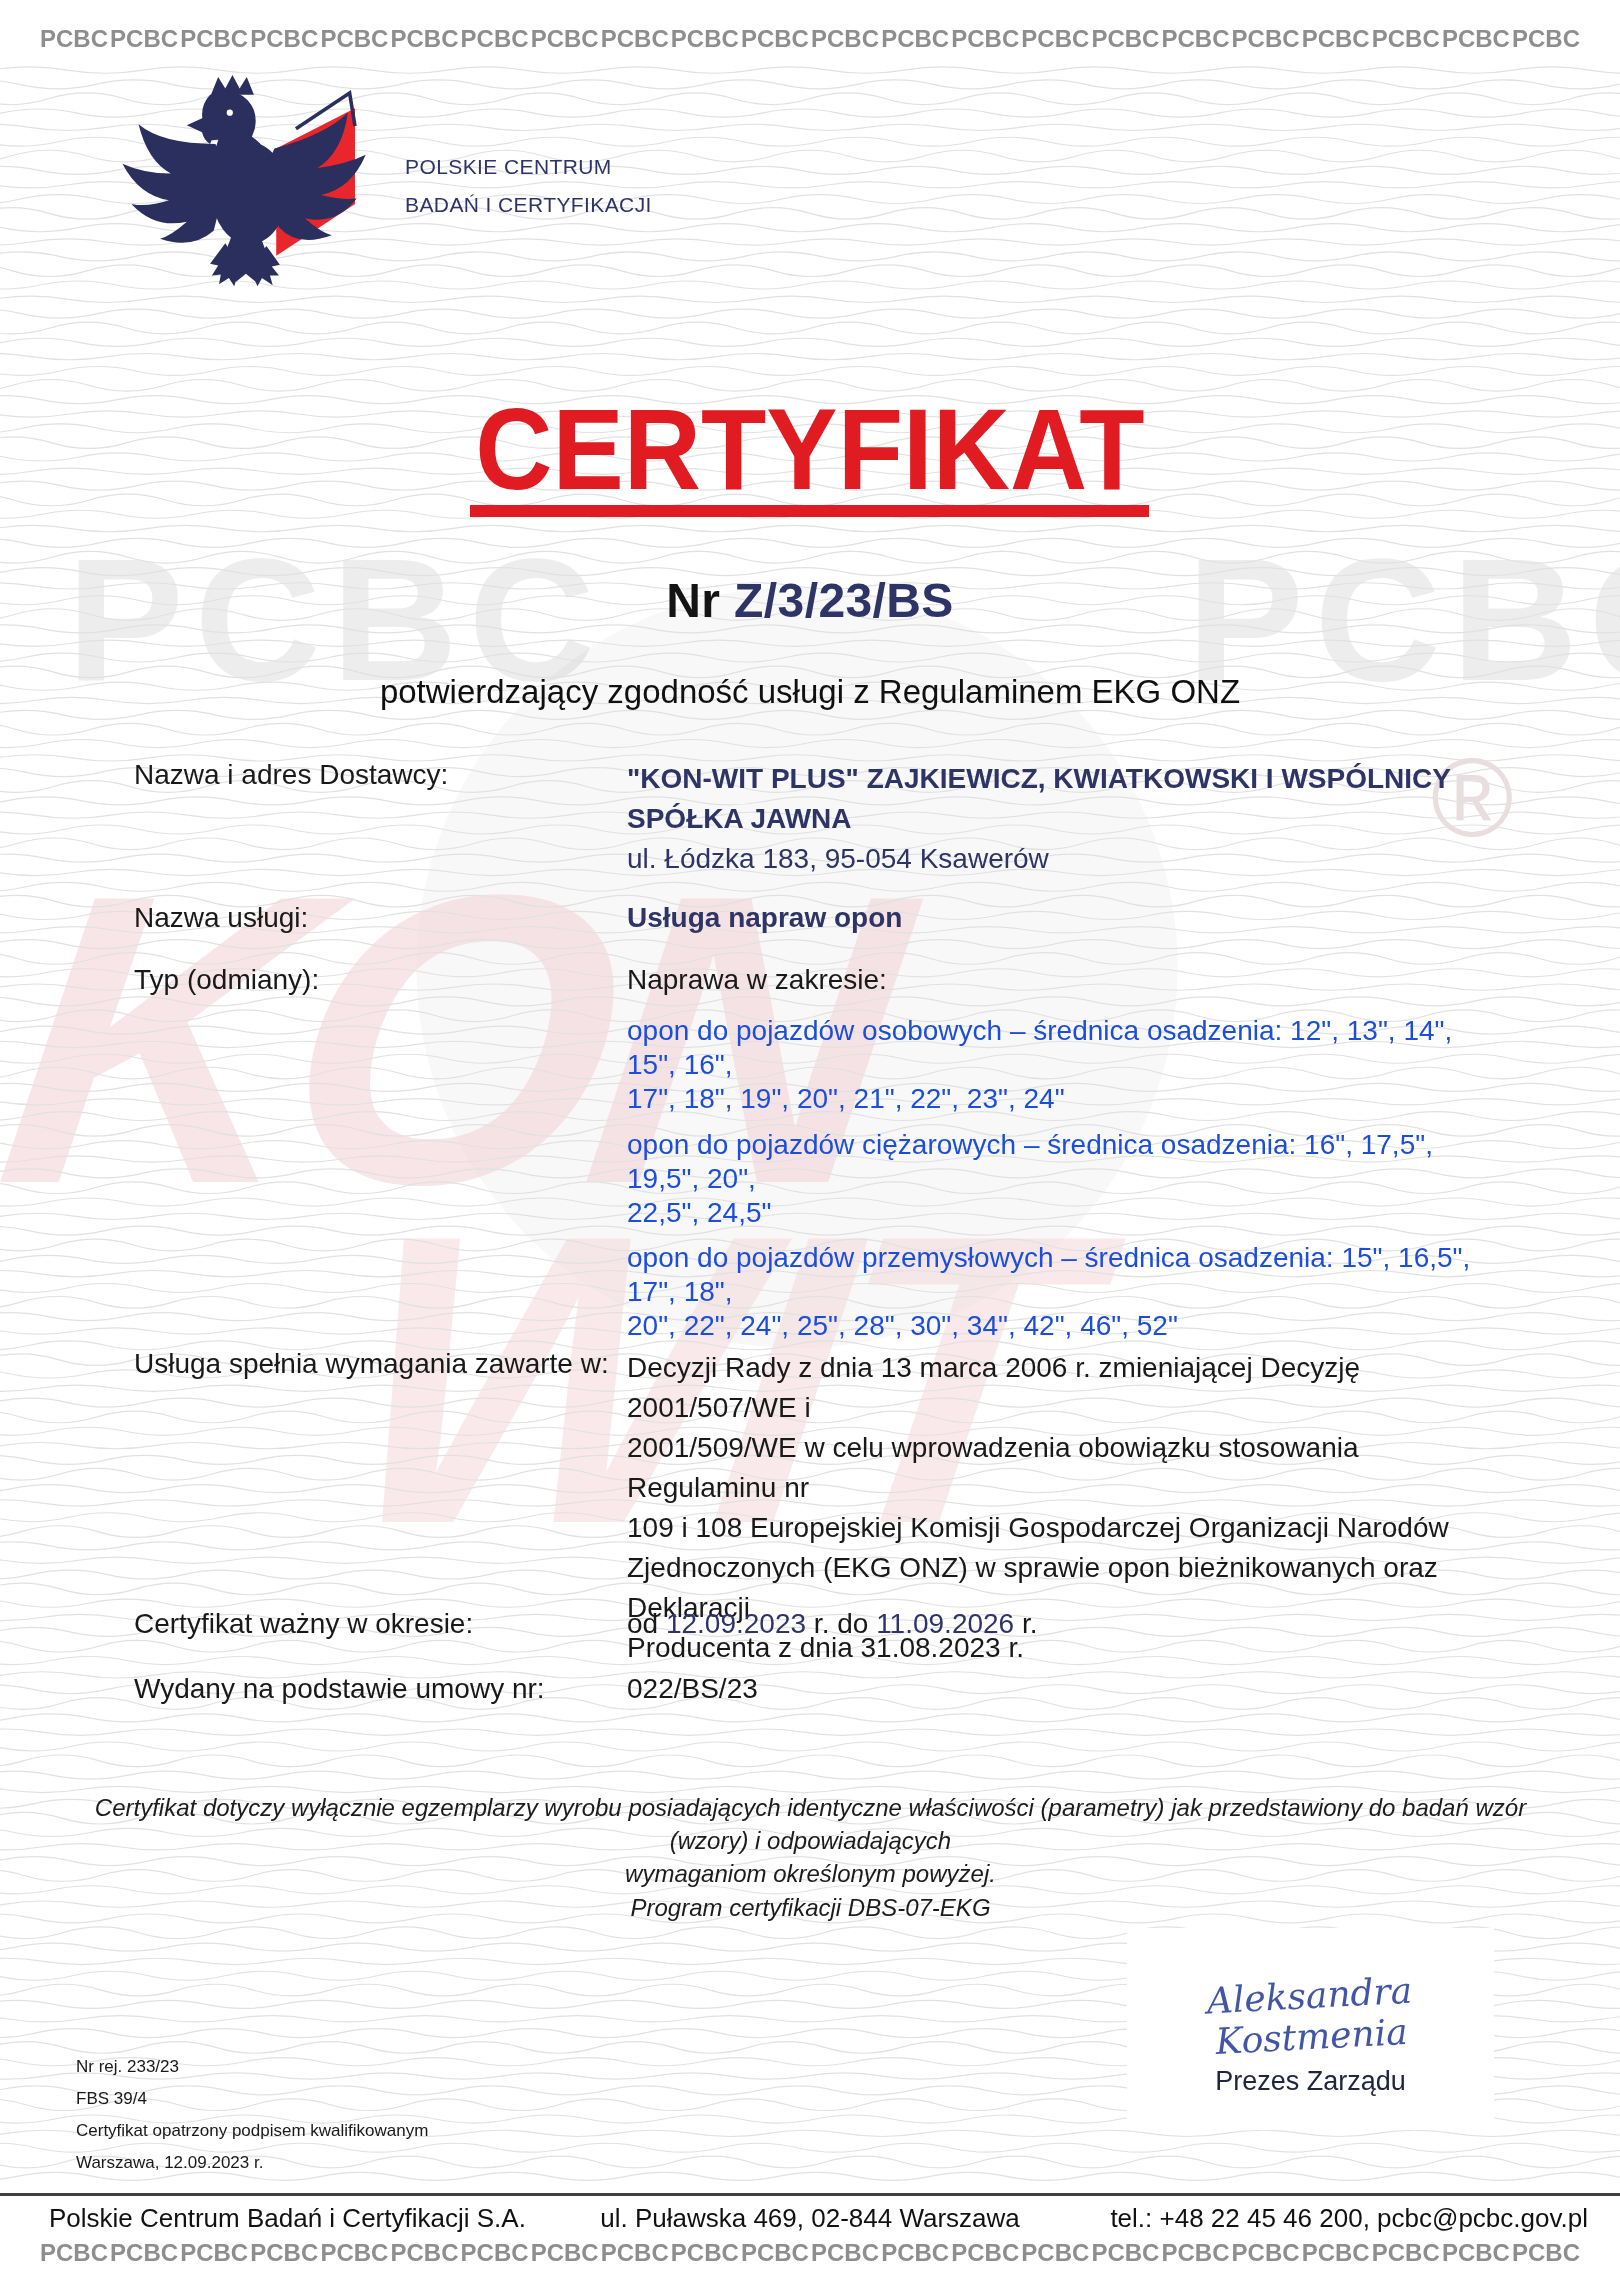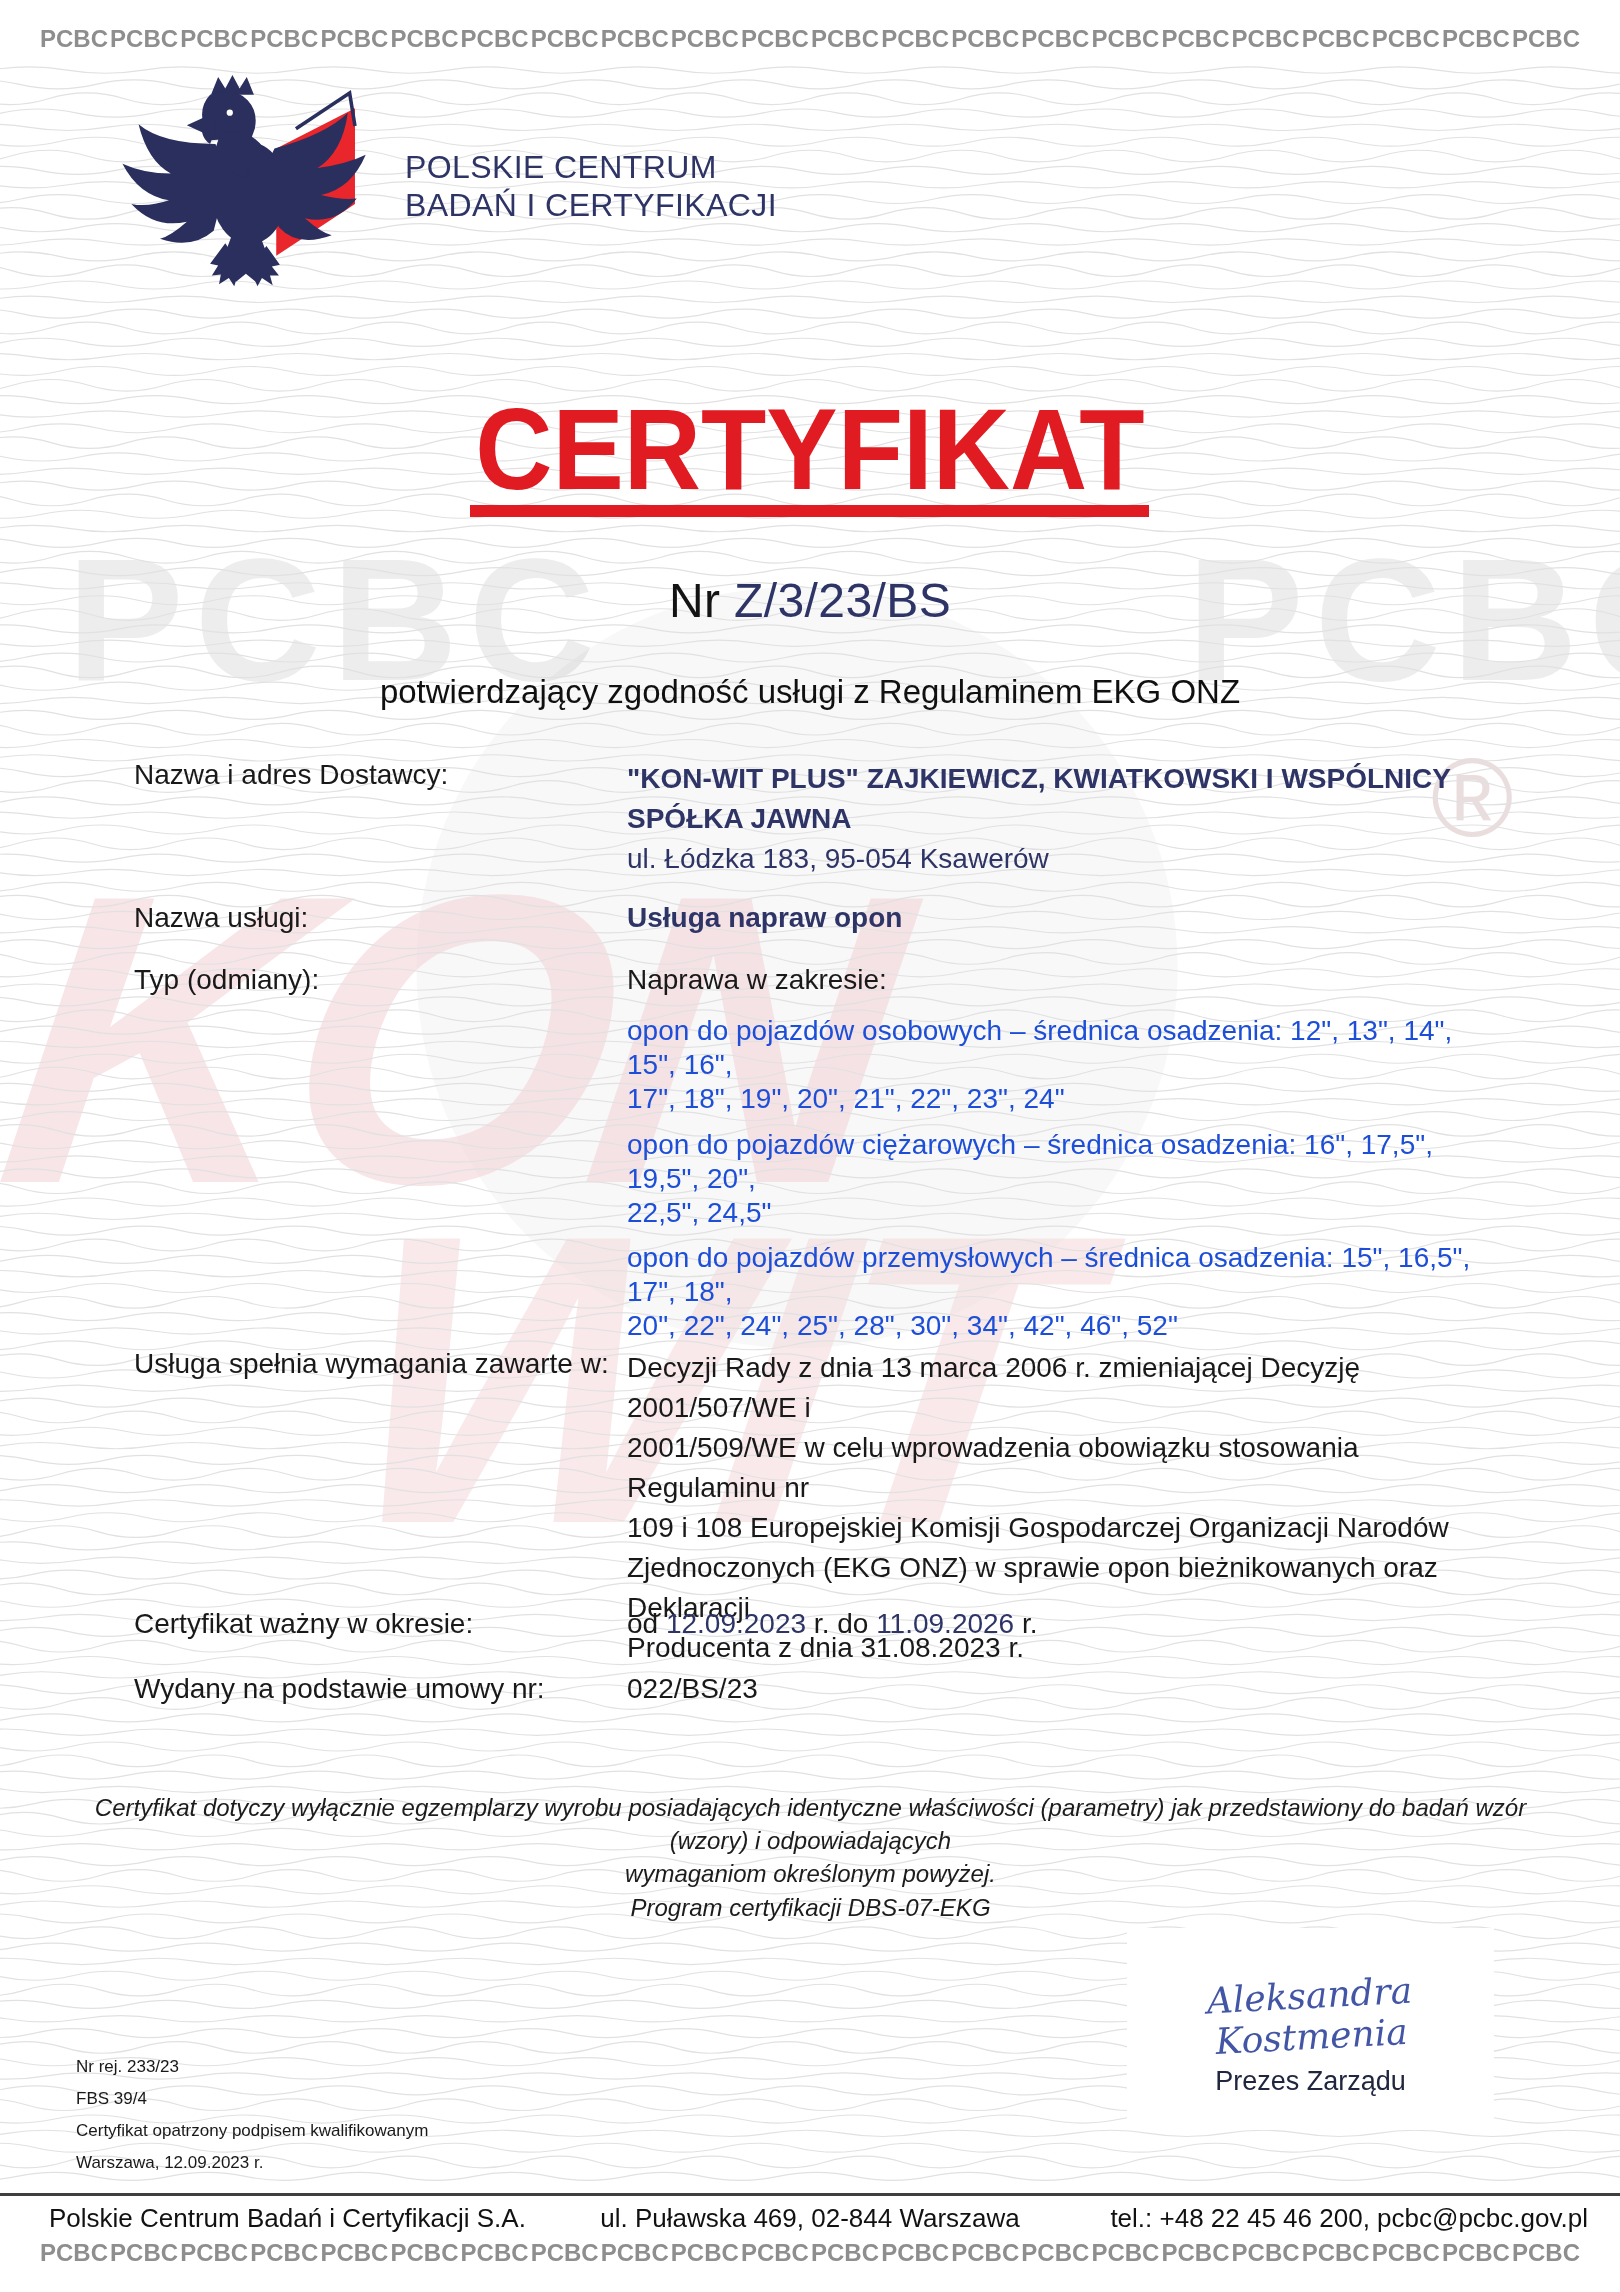--- a/index.html
+++ b/index.html
@@ -36,37 +36,37 @@
     justify-content:space-between;
     font-size:24px;font-weight:700;color:#8e8e8e;
   }
   .band-top{top:25px;}
   .band-bottom{top:2239px;}
 
   
   .logo{position:absolute;left:106px;top:59px;}
   .org-name{
     position:absolute;left:405px;top:148px;
-    font-size:32px;line-height:38px;letter-spacing:0.4px;
+    font-size:21px;line-height:38px;letter-spacing:0.4px;
     color:var(--navy);
   }
 
   
   .title-wrap{position:absolute;left:0;width:100%;top:392px;text-align:center;line-height:1;}
   .title-text{
     display:inline-block;transform:scaleX(.93);transform-origin:center;
     font-size:115px;font-weight:800;letter-spacing:0;color:var(--red);
   }
   .title-underline{
     position:absolute;left:470px;top:505px;width:679px;height:11.6px;
     background:var(--red);
   }
   .cert-no{
     position:absolute;left:0;width:100%;top:573px;text-align:center;
-    font-size:48px;font-weight:400;color:#141414;letter-spacing:0.4px;
+    font-size:48px;font-weight:700;color:#141414;letter-spacing:0.4px;
   }
   .cert-no .no{color:var(--navy);}
   .subtitle{
     position:absolute;left:0;width:100%;top:673px;text-align:center;
     font-size:33px;color:#101010;
   }
 
   
   .row{position:absolute;left:134px;width:1361px;display:flex;}
   .lbl{flex:none;width:493px;font-size:28px;color:#191919;}

